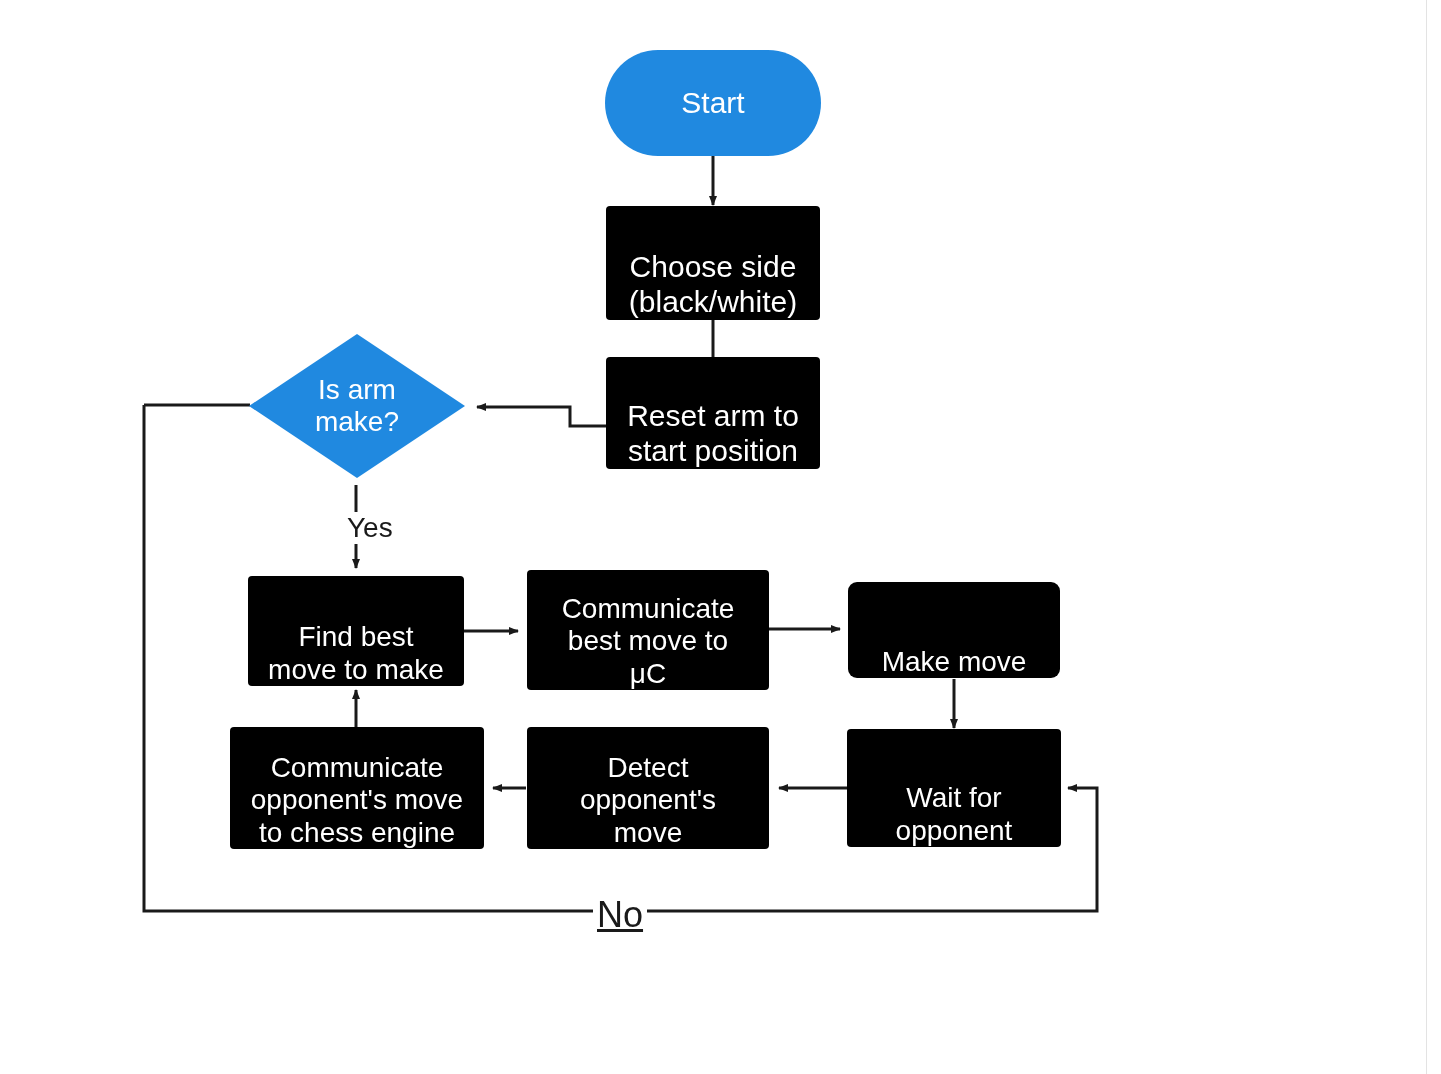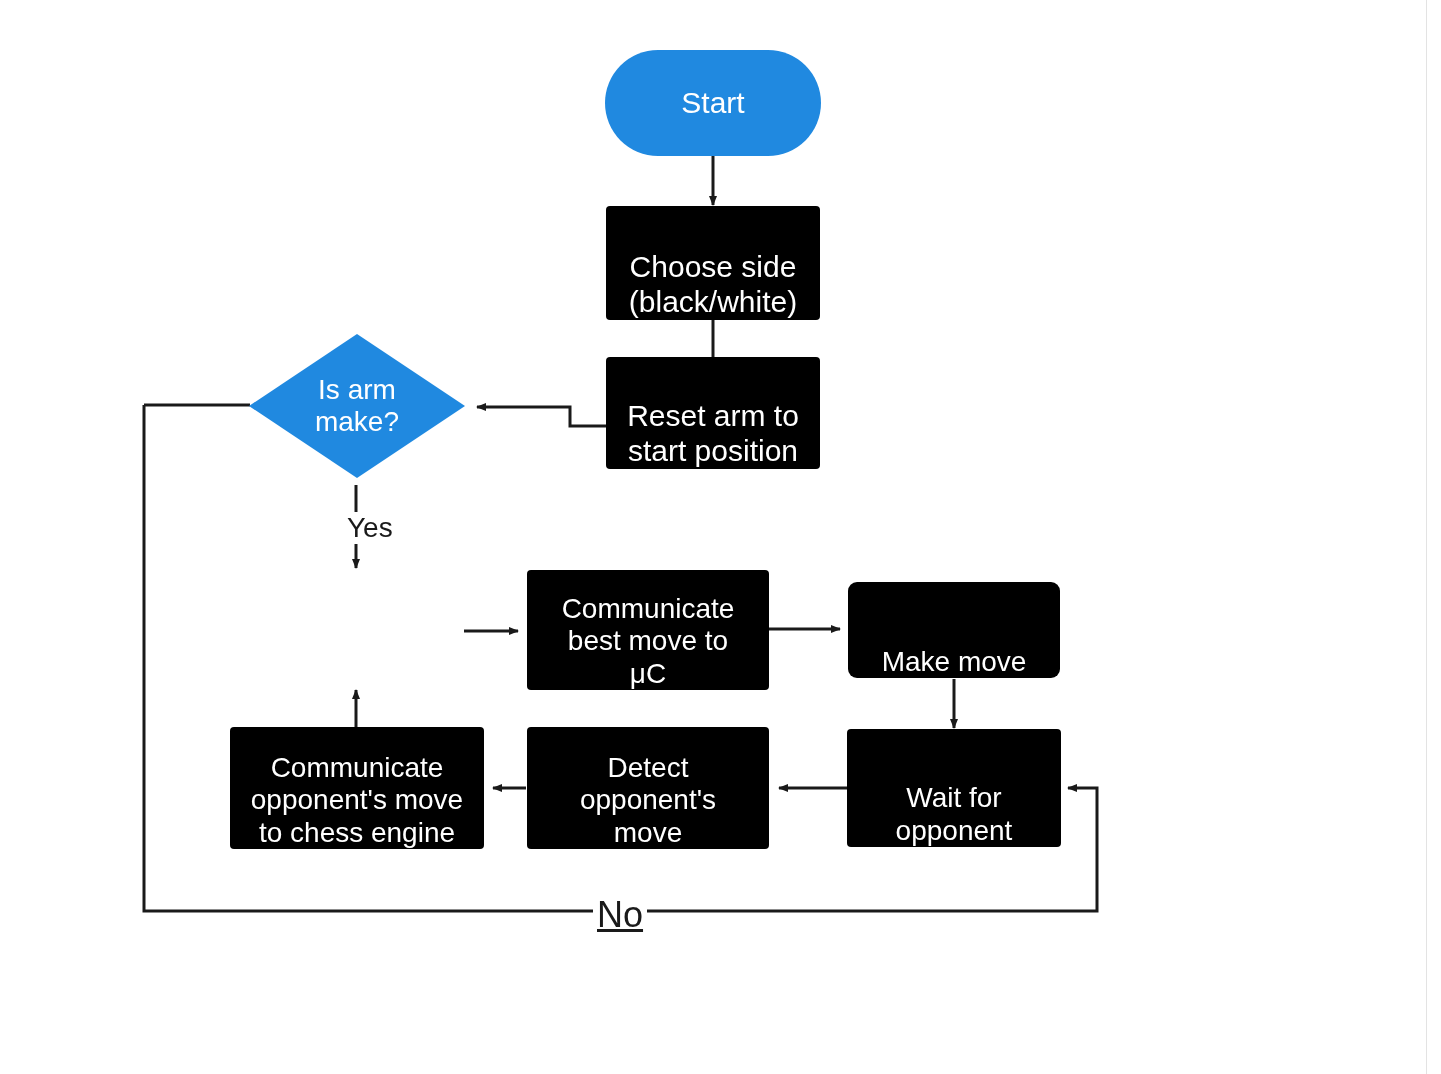--- a/index.html
+++ b/index.html
@@ -142,20 +142,24 @@
     <span>Reset arm to
 start position</span>
   </div>
 
   <div class="node diamond" style="left:249px; top:334px; width:216px; height:144px; font-size:28px;">
     <span class="diamond-shape"></span>
     <span class="diamond-label">Is arm
 make?</span>
   </div>
 
+  <div class="node rect" style="left:248px; top:576px; width:216px; height:110px; font-size:28px;">
+    <span>Find best
+move to make</span>
+  </div>
 
   <div class="node rect" style="left:527px; top:570px; width:242px; height:120px; font-size:28px;">
     <span>Communicate
 best move to
 μC</span>
   </div>
 
   <div class="node rect sharp" style="left:848px; top:582px; width:212px; height:96px; font-size:28px;">
     <span>Make move</span>
   </div>

